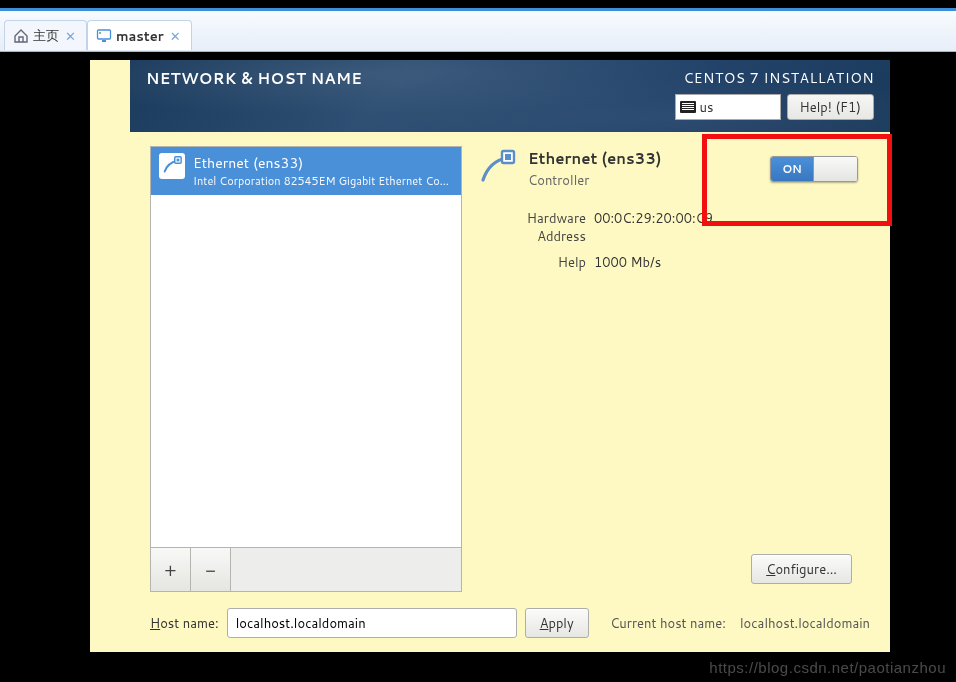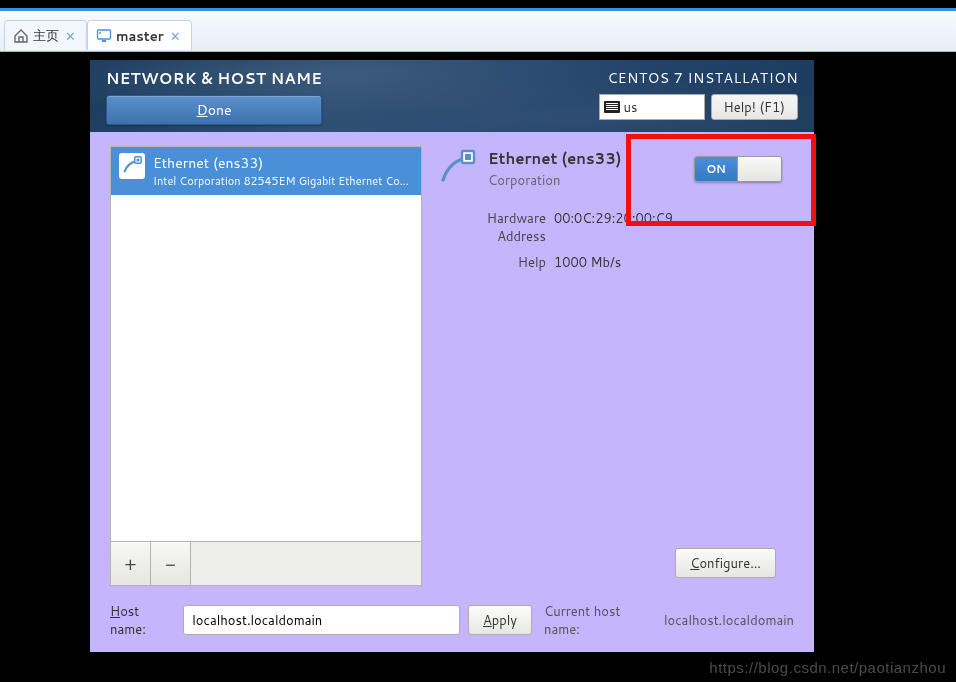--- a/index.html
+++ b/index.html
@@ -21,23 +21,24 @@
       background: #f3f7fd;
       font-size: 13px; color: #333; gap: 4px;
     }
     .tab.active {
       background: #fff;
     }
     .tab .favicon { width: 16px; height: 16px; }
     .tab .close { color: #7aa9d8; font-size: 13px; padding: 0 2px; }
 
     .installer {
-      position: absolute; top: 60px; left: 90px; width: 724px; height: 592px;
-      background: #c4b5fd;
+      position: absolute; top: 60px; left: 90px; width: 800px; height: 592px;
+      background: #fef9c3;
       box-shadow: 0 0 0 1px rgba(0,0,0,0.3);
+      padding-left: 40px;
     }
     .installer-header {
       height: 72px;
       background: linear-gradient(135deg, #1a3a5c 0%, #2d4e72 35%, #23436a 70%, #1a3a5c 100%);
       color: #fff; padding: 8px 16px;
       display: flex; justify-content: space-between; align-items: flex-start;
       position: relative;
     }
     .installer-header::before {
       content: ""; position: absolute; inset: 0;
@@ -188,21 +189,20 @@
     <span style="font-weight:600">master</span>
     <span class="close">✕</span>
   </div>
 </div>
 
 <div class="installer">
 
   <div class="installer-header">
     <div class="hl-left">
       <div class="hl-title">NETWORK &amp; HOST NAME</div>
-      <button class="done-btn"><u>D</u>one</button>
     </div>
     <div class="hl-right">
       <div class="inst-label">CENTOS 7 INSTALLATION</div>
       <div class="lang-help">
         <div class="kb-ind">
           <span class="kb-icon"></span>
           <span>us</span>
         </div>
         <button class="help-btn">Help! (F1)</button>
       </div>
@@ -246,21 +246,21 @@
         <div class="conn-head">
           <div class="conn-iconwrap">
             <svg viewBox="0 0 40 40" width="40" height="40">
                 <path d="M6 32 C10 20 18 12 30 10" fill="none" stroke="#5b8fc9" stroke-width="3.2" stroke-linecap="round"></path>
                 <rect x="25" y="3" width="12" height="12" rx="1.5" fill="#fff" stroke="#5b8fc9" stroke-width="2.4"></rect>
                 <rect x="28" y="6" width="6" height="6" fill="#5b8fc9"></rect>
               </svg>
           </div>
           <div class="conn-titles">
             <div class="conn-title">Ethernet (ens33)</div>
-            <div class="conn-status">Corporation</div>
+            <div class="conn-status">Controller</div>
           </div>
         </div>
 
         <div class="kv">
           <div class="kv-row">
             <div class="kv-label">Hardware Address</div>
             <div class="kv-val">00:0C:29:20:00:C9</div>
           </div>
           <div class="kv-row">
             <div class="kv-label">Help</div>

